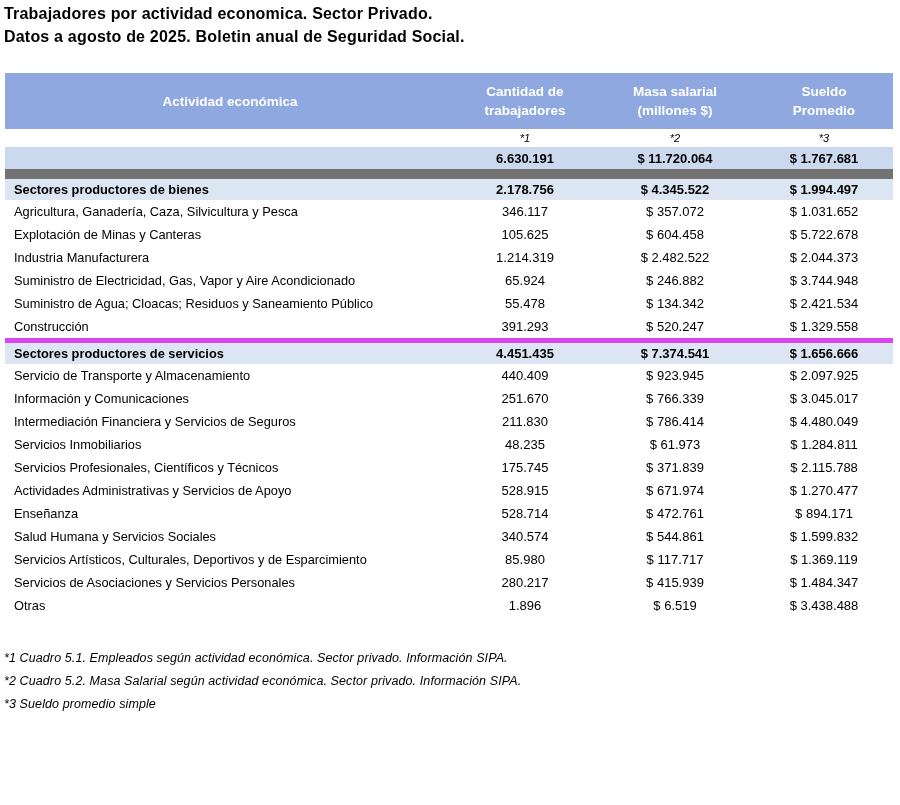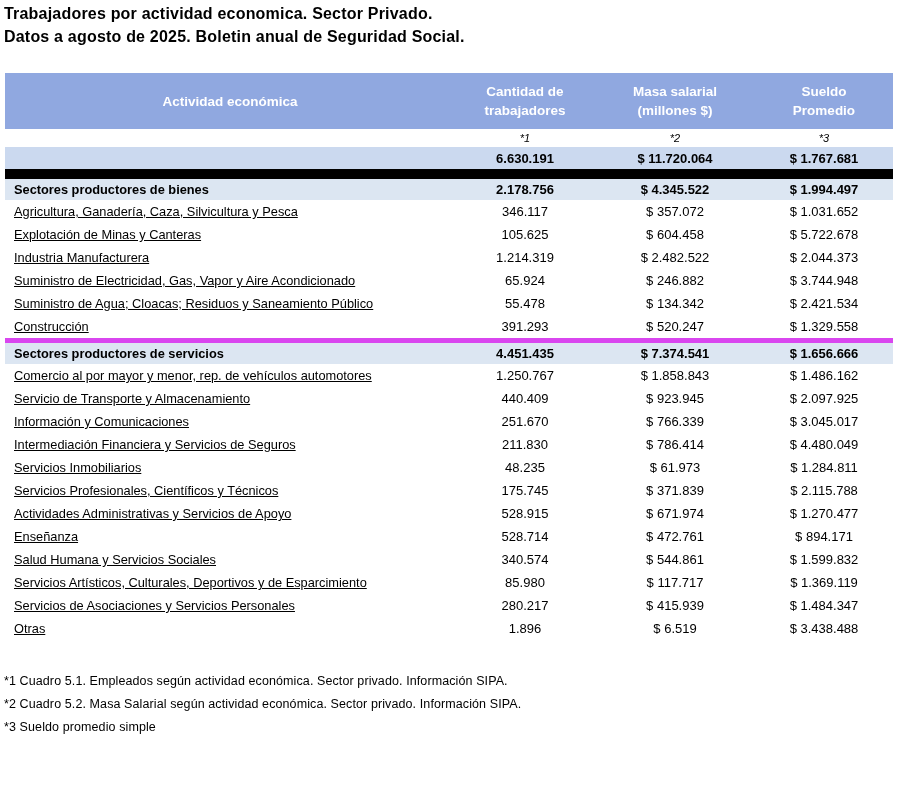--- a/index.html
+++ b/index.html
@@ -52,21 +52,21 @@
     font-size: 11px;
     font-style: italic;
     text-align: center;
     padding: 0;
     background: #fff;
   }
   tr.row-total td {
     background: var(--total-bg, #CBD9EF);
     font-weight: bold;
     height: 22px;
-    border-bottom: 10px solid #000000;
+    border-bottom: 10px solid #737373;
     margin-top: 16px;
   }
   tr.row-section td {
     background: var(--section-bg, #DCE6F2);
     font-weight: bold;
     height: 21px;
     border-top: 5px solid #d946ef;
   }
   tr.row-item td {
     background: #ffffff;
@@ -78,26 +78,27 @@
     font-size: 12.8px;
     white-space: nowrap;
     overflow: hidden;
   }
   td.cell-num {
     text-align: center;
     font-size: 13px;
     padding: 0;
     white-space: nowrap;
   }
-  tr.row-item td.cell-label { font-size: 12.8px; text-decoration: underline; }
+  tr.row-item td.cell-label { font-size: 12.8px; }
   .footnotes {
     margin: 30px 0 0 4px;
   }
   .footnote {
     font-size: 12.5px;
+    font-style: italic;
     line-height: 23px;
     letter-spacing: 0.1px;
   }
 </style>
 </head>
 <body>
 
 <div class="page">
 
   <div class="titles">
@@ -186,26 +187,20 @@
           <td class="cell-num">$ 520.247</td>
           <td class="cell-num">$ 1.329.558</td>
         </tr>
         <tr class="row-section">
           <td class="cell-label">Sectores productores de servicios</td>
           <td class="cell-num">4.451.435</td>
           <td class="cell-num">$ 7.374.541</td>
           <td class="cell-num">$ 1.656.666</td>
         </tr>
         <tr class="row-item">
-          <td class="cell-label">Comercio al por mayor y menor, rep. de vehículos automotores</td>
-          <td class="cell-num">1.250.767</td>
-          <td class="cell-num">$ 1.858.843</td>
-          <td class="cell-num">$ 1.486.162</td>
-        </tr>
-        <tr class="row-item">
           <td class="cell-label">Servicio de Transporte y Almacenamiento</td>
           <td class="cell-num">440.409</td>
           <td class="cell-num">$ 923.945</td>
           <td class="cell-num">$ 2.097.925</td>
         </tr>
         <tr class="row-item">
           <td class="cell-label">Información y Comunicaciones</td>
           <td class="cell-num">251.670</td>
           <td class="cell-num">$ 766.339</td>
           <td class="cell-num">$ 3.045.017</td>

